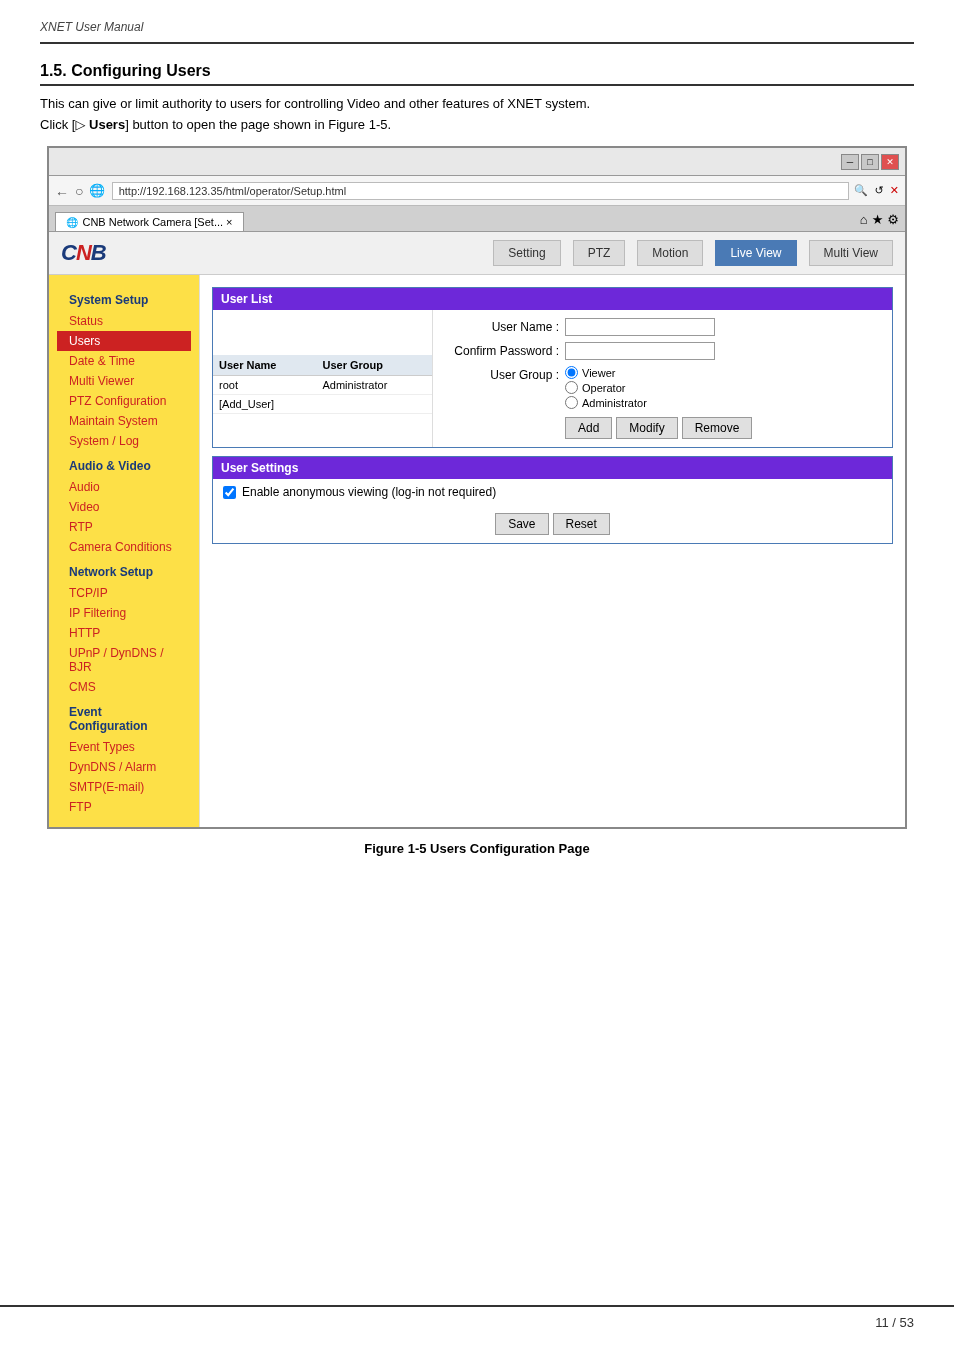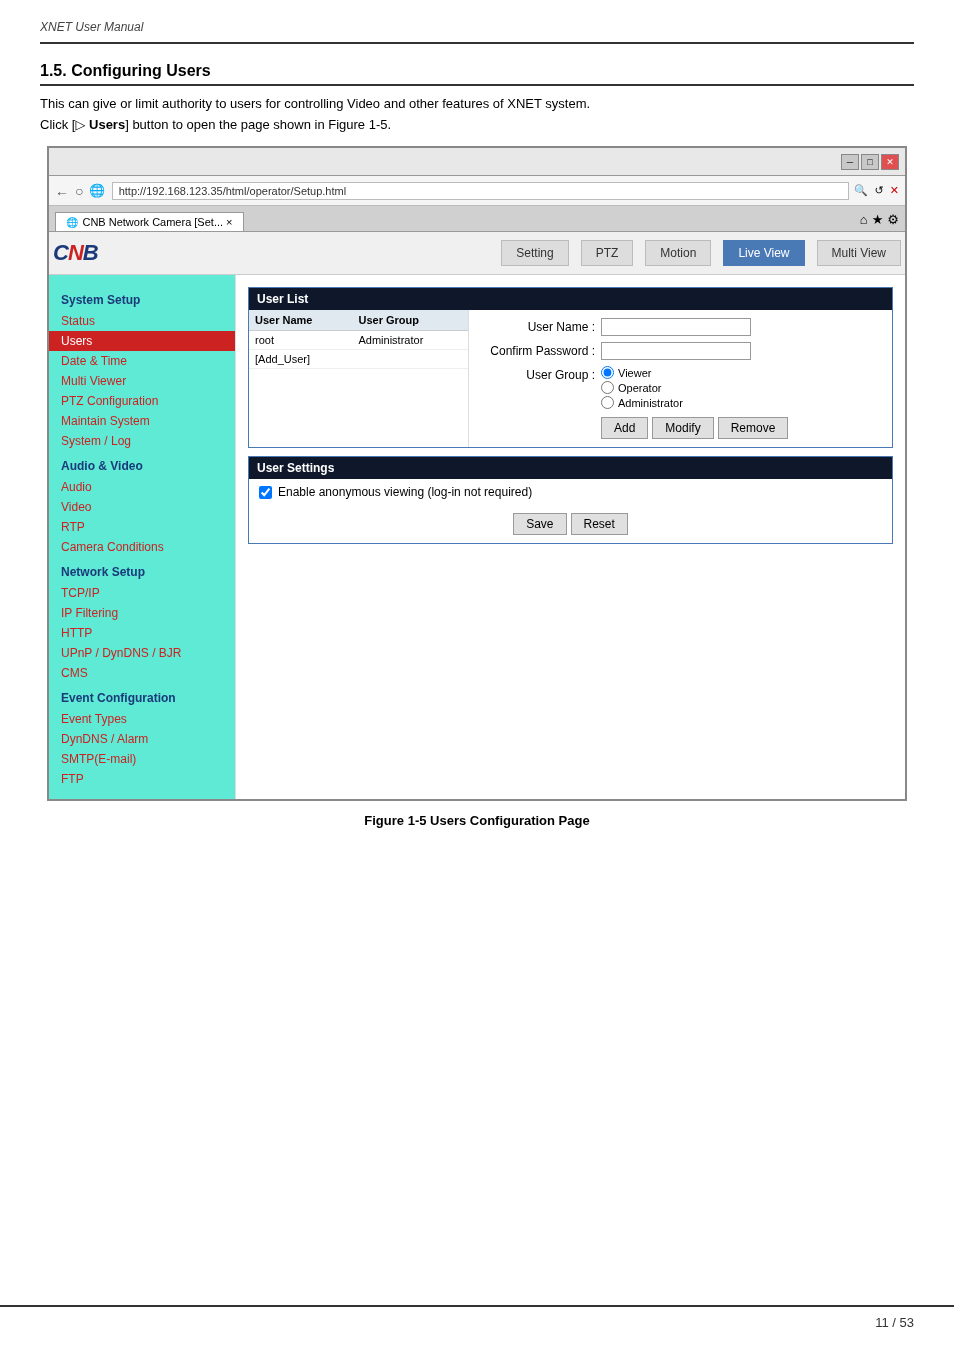--- a/index.html
+++ b/index.html
@@ -151,21 +151,21 @@
       background: #fff;
       display: flex;
       flex-direction: column;
     }
 
     .camera-header {
       background: #f0f0f0;
       border-bottom: 1px solid #ccc;
       display: flex;
       align-items: center;
-      padding: 8px 4px;
+      padding: 8px 12px;
       gap: 10px;
     }
 
     .cnb-logo {
       font-size: 22px;
       font-weight: bold;
       font-style: italic;
       color: #1a3a7a;
       letter-spacing: -1px;
     }
@@ -198,24 +198,24 @@
     .nav-tab:first-child { border-radius: 0; }
 
     
     .camera-body {
       display: flex;
       min-height: 420px;
     }
 
     
     .sidebar {
-      width: 187px;
-      background: #5eead4;
+      width: 151px;
+      background: #fde047;
       border-right: 1px solid #ddd;
-      padding: 10px 0;
+      padding: 10px 8px;
       font-size: 12px;
     }
 
     .sidebar-section-title {
       font-weight: bold;
       font-size: 12px;
       color: #1a3a7a;
       padding: 8px 12px 4px 12px;
     }
 
@@ -237,21 +237,21 @@
       background: white;
     }
 
     
     .user-list-panel {
       border: 1px solid #4a7ab5;
       margin-bottom: 8px;
     }
 
     .panel-header {
-      background: #0f172a;
+      background: #6d28d9;
       color: white;
       padding: 4px 8px;
       font-size: 12px;
       font-weight: bold;
     }
 
     .panel-body {
       display: flex;
       padding: 0;
     }
@@ -259,20 +259,21 @@
     .user-table {
       width: 220px;
       border-right: 1px solid #ddd;
     }
 
     .user-table-header {
       display: flex;
       background: #e0e8f0;
       border-bottom: 1px solid #ccc;
       padding: 4px 6px;
+      margin-top: 45px;
     }
 
     .user-table-header .col {
       font-size: 11px;
       font-weight: bold;
       flex: 1;
     }
 
     .user-table-row {
       display: flex;

